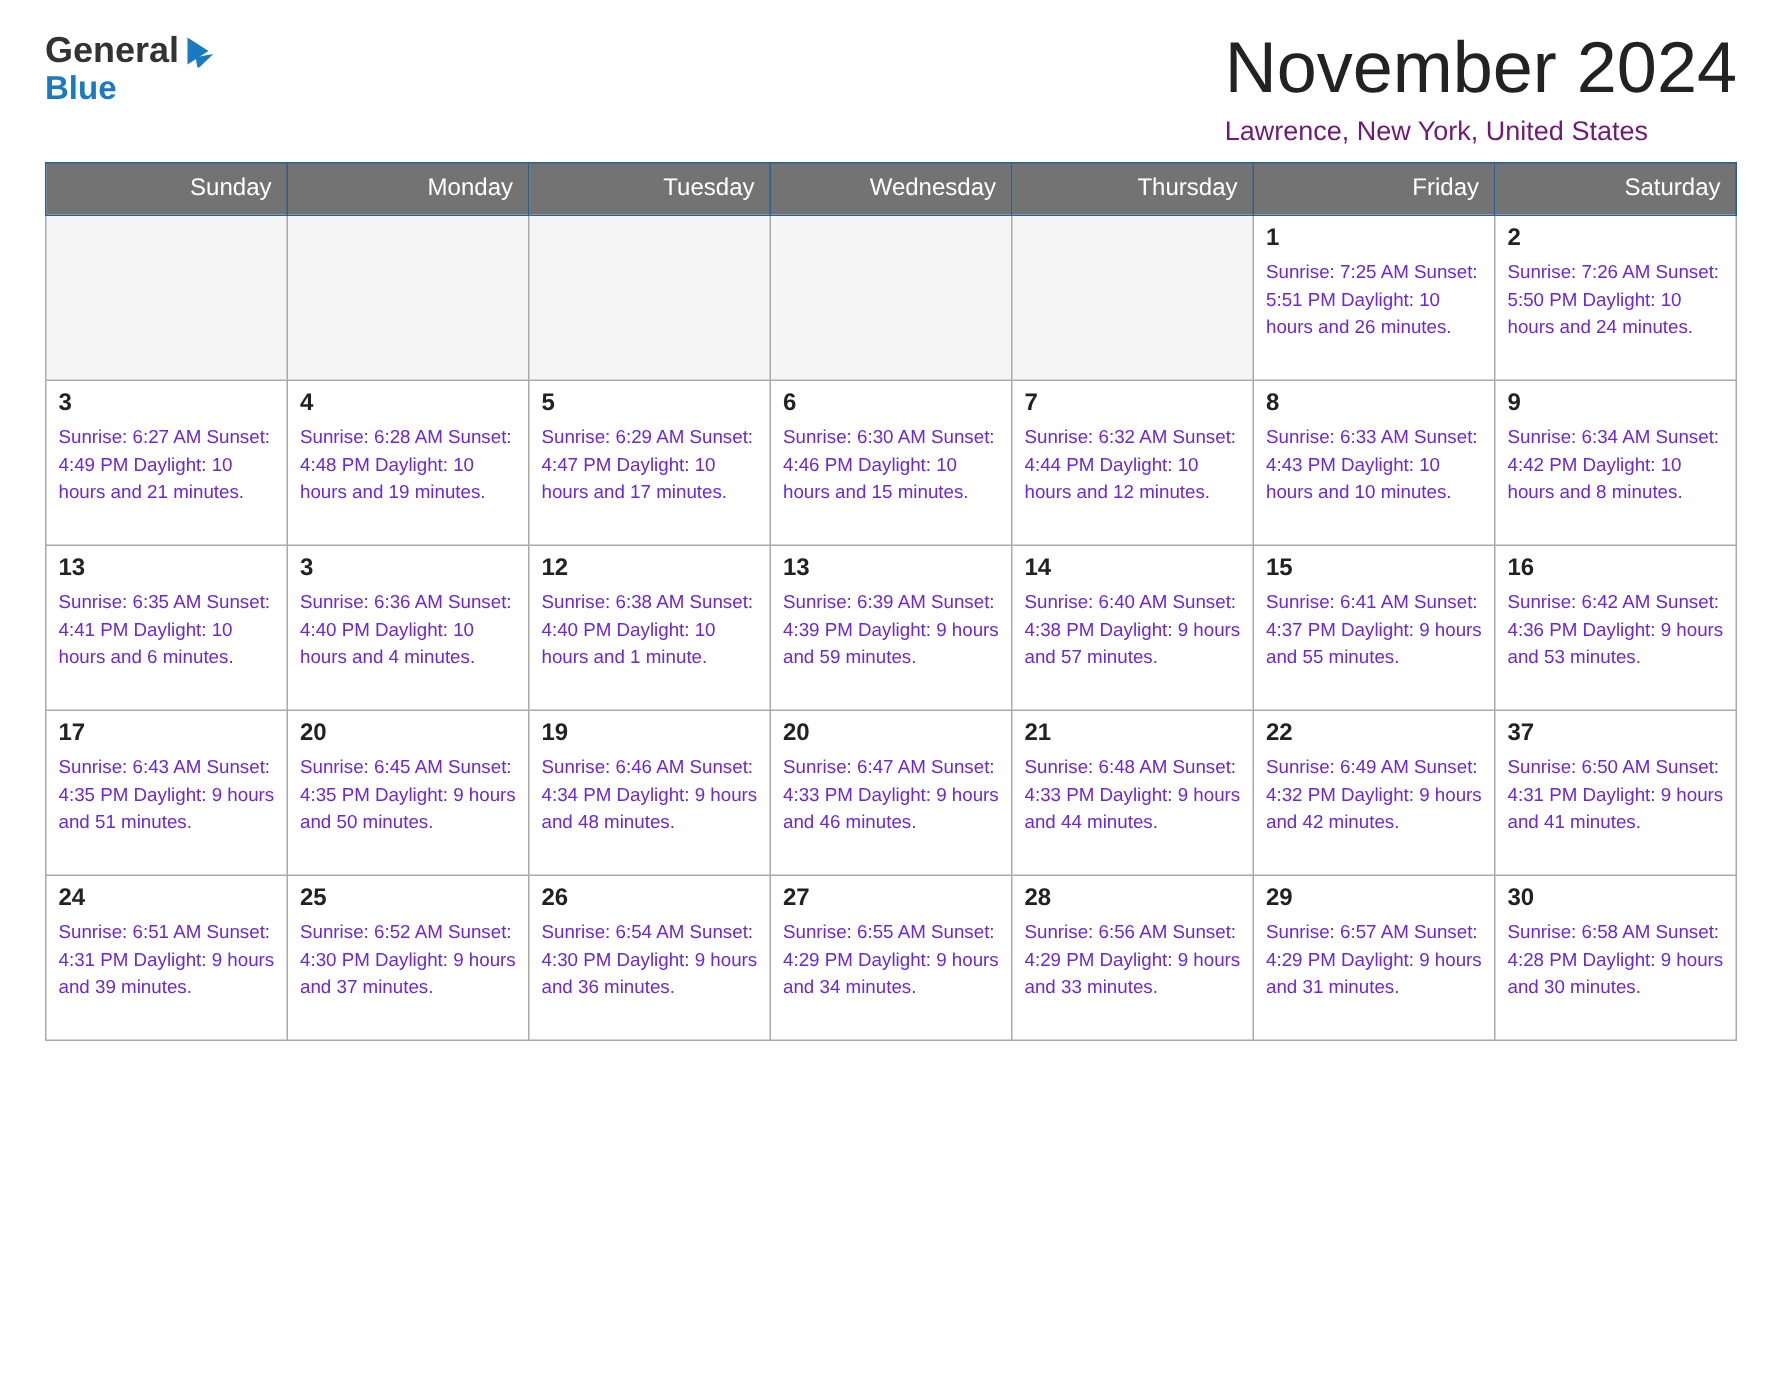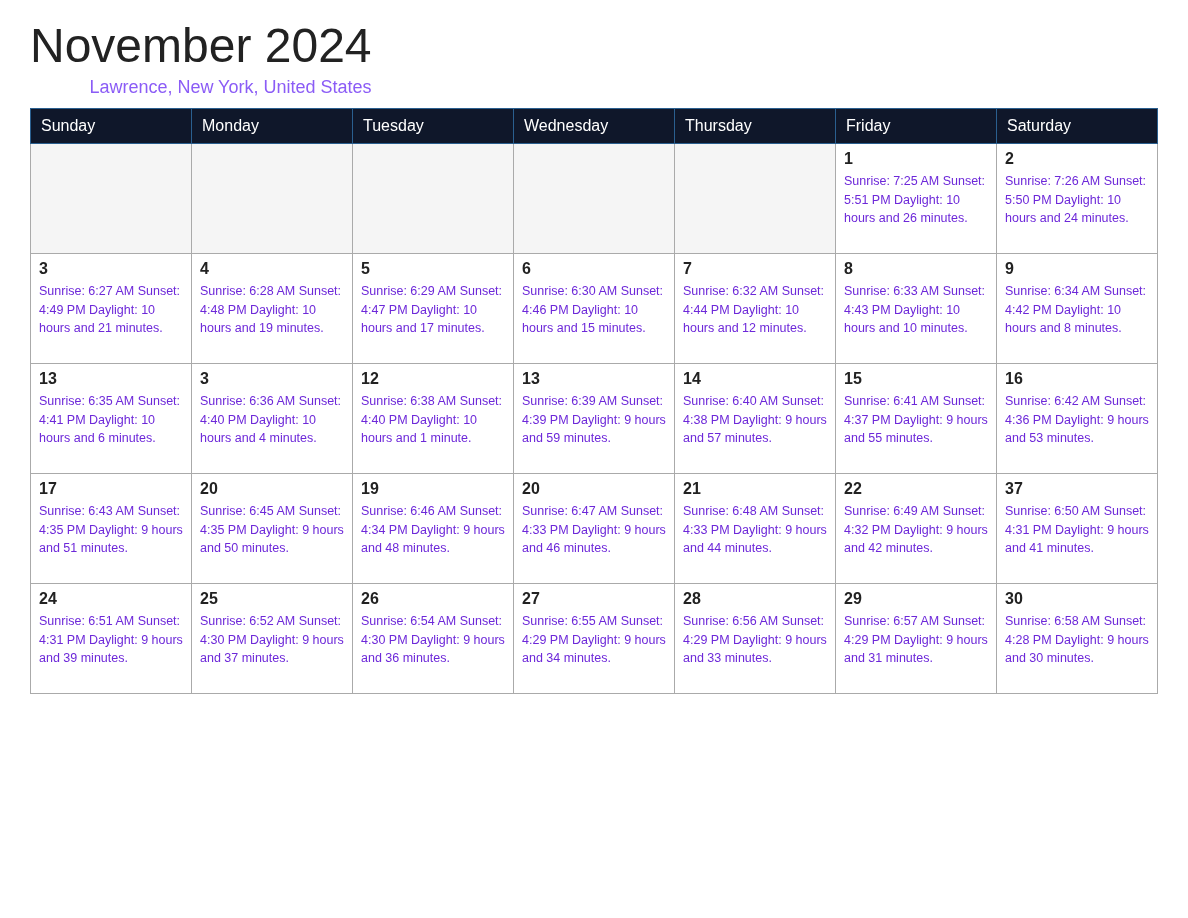--- a/index.html
+++ b/index.html
@@ -21,43 +21,43 @@
       flex-direction: column;
       align-items: flex-start;
     }
     .logo-blue {
       color: #1a7abf;
       font-size: 22px;
       font-weight: bold;
       margin-top: -2px;
     }
     .title-block {
-      text-align: right;
+      text-align: left;
     }
     .month-title {
       font-size: 48px;
       font-weight: normal;
       color: #222;
       line-height: 1.1;
     }
     .location-title {
       font-size: 18px;
-      color: #8b5cf6;
+      color: #701a75;
       margin-top: 4px;
     }
     .calendar {
       width: 100%;
       border-collapse: collapse;
       margin-top: 10px;
     }
     .calendar th {
-      background-color: #0f172a;
+      background-color: #737373;
       color: #fff;
       padding: 8px 10px;
-      text-align: left;
+      text-align: right;
       font-size: 16px;
       font-weight: normal;
       border: 1px solid #2a5f8f;
     }
     .calendar td {
       border: 1px solid #aaa;
       vertical-align: top;
       padding: 6px 8px;
       width: 14.28%;
       height: 110px;
@@ -85,20 +85,30 @@
     .logo-general {
       font-size: 24px;
       font-weight: bold;
       color: #333;
     }
   </style>
 </head>
 <body>
 
 <div class="header">
+  <div class="logo">
+    <div class="logo-wrapper">
+      <span class="logo-general">General</span>
+      <svg width="22" height="22" viewBox="0 0 22 22">
+        <polygon points="4,2 18,11 4,20" fill="#1a7abf"></polygon>
+        <polygon points="10,14 22,14 10,22" fill="#1a7abf" transform="rotate(-10, 16, 18)"></polygon>
+      </svg>
+    </div>
+    <div class="logo-blue">Blue</div>
+  </div>
   <div class="title-block">
     <div class="month-title">November 2024</div>
     <div class="location-title">Lawrence, New York, United States</div>
   </div>
 </div>
 
 <table class="calendar">
   <thead>
     <tr>
     <th>Sunday</th>

